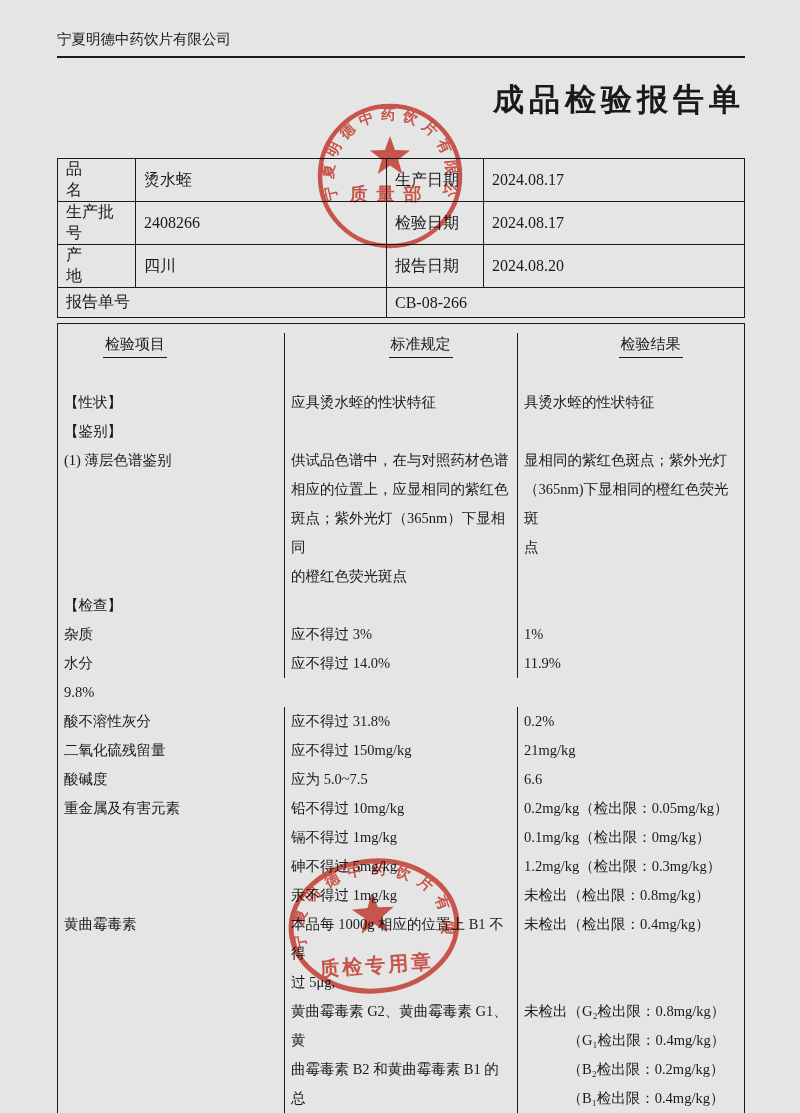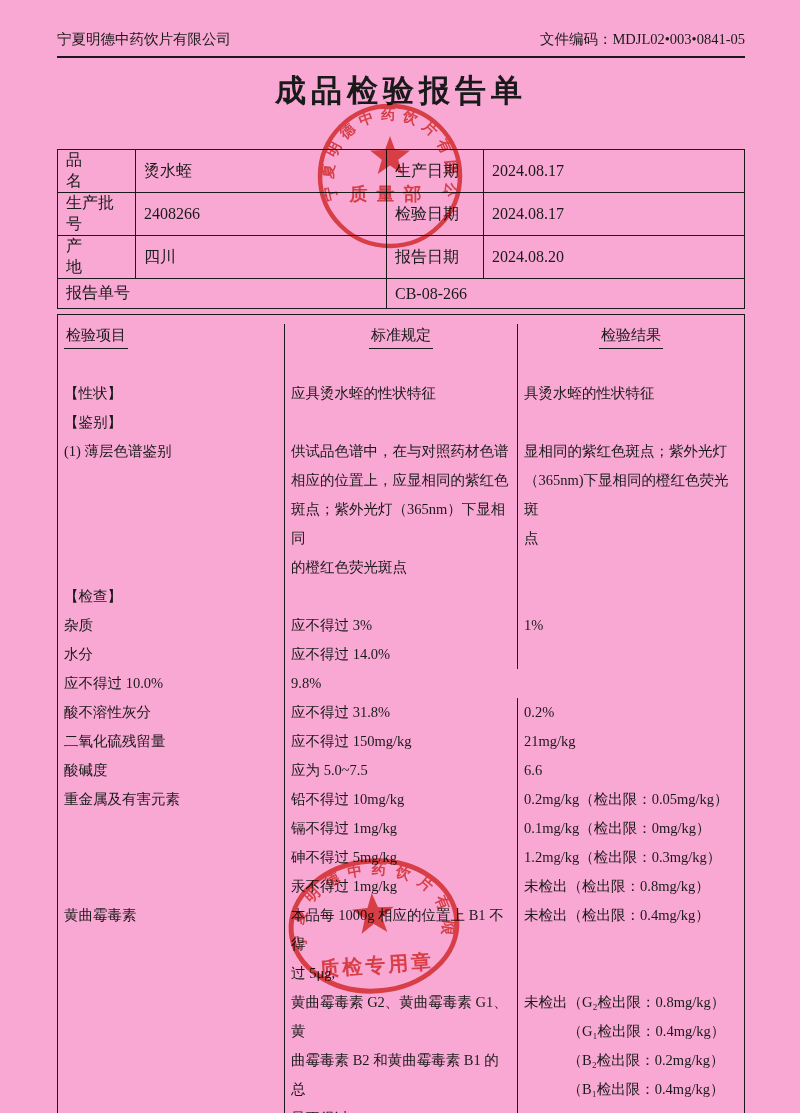--- a/index.html
+++ b/index.html
@@ -1,60 +1,59 @@
 <!DOCTYPE html>
 <html><head>
 <meta charset="utf-8">
 <style>
   * { margin:0; padding:0; box-sizing:border-box; }
   html,body { background:#fff; }
   body { font-family:"Liberation Serif","DejaVu Serif",serif; color:#1a1a1a; }
-  .page { position:relative; width:800px; height:1113px; background:#f9a8d4; overflow:hidden; }
+  .page { position:relative; width:800px; height:1113px; background:#e5e5e5; overflow:hidden; }
   .content { padding:30px 55px 0 57px; }
 
   
   .doc-header { display:flex; justify-content:space-between; align-items:flex-end;
     font-size:14.5px; padding-bottom:7px; border-bottom:2.5px solid #1a1a1a; }
-  .report-title { text-align:center; font-size:31px; font-weight:bold;
-    letter-spacing:5px; margin-top:12px; }
+  .report-title { text-align:right; font-size:31px; font-weight:bold;
+    letter-spacing:5px; margin-top:21px; }
 
   
   table.itable { width:100%; border-collapse:collapse; margin-top:37px; font-size:16px; }
   table.itable td { border:1px solid #1a1a1a; padding:0 8px; }
   table.itable { border:1.5px solid #1a1a1a; }
   td.lab { width:78px; }
   td.lab2 { width:97px; }
   td.val1 { width:251px; }
   tr.r33 { height:33px; }
   tr.r30 { height:30px; }
 
   
   .rtable { margin-top:5px; border:1.5px solid #1a1a1a; }
   .rrow { display:grid; grid-template-columns:227px 233px 1fr; min-height:29px; }
   .rc { padding:0 6px; line-height:29px; font-size:14.5px; white-space:pre-line; }
   .c1,.c2 { border-right:1px solid #1a1a1a; }
   .rhead { height:64px; padding-top:9px; }
-  .rhead .rc { line-height:22px; }
+  .rhead .rc { line-height:22px;margin-left:39px; }
   .rhead .rc2,.rhead .rc3 { text-align:center; }
   .hul { display:inline-block; border-bottom:1px solid #1a1a1a; padding:0 2px 2px 2px; font-size:15px; }
 
   
   .stamp { position:absolute; mix-blend-mode:multiply; opacity:.88; }
   .stamp-top { left:314px; top:100px; }
   .stamp-bottom { left:286px; top:855px; }
 </style>
 </head>
 <body>
 
 <div class="page">
   <div class="content">
 
     <div class="doc-header">
       <span>宁夏明德中药饮片有限公司</span>
-      <span><span>文件编码：</span><span>MDJL02•003•0841-05</span></span>
     </div>
 
     <div class="report-title">成品检验报告单</div>
 
     <table class="itable">
       <tbody>
           <tr class="r33">
         <td class="lab">品　　名</td>
         <td class="val1">烫水蛭</td>
         <td class="lab2">生产日期</td>
@@ -111,23 +110,23 @@
           <div class="rc"></div>
         </div>
       <div class="rrow">
           <div class="rc c1">杂质</div>
           <div class="rc c2">应不得过 3%</div>
           <div class="rc">1%</div>
         </div>
       <div class="rrow">
           <div class="rc c1">水分</div>
           <div class="rc c2">应不得过 14.0%</div>
-        </div>
-      <div class="rrow">
-          <div class="rc c2">应不得过 10.0%</div>
+          <div class="rc">11.9%</div>
+        </div>
+      <div class="rrow">
           <div class="rc">9.8%</div>
         </div>
       <div class="rrow">
           <div class="rc c1">酸不溶性灰分</div>
           <div class="rc c2">应不得过 31.8%</div>
           <div class="rc">0.2%</div>
         </div>
       <div class="rrow">
           <div class="rc c1">二氧化硫残留量</div>
           <div class="rc c2">应不得过 150mg/kg</div>

